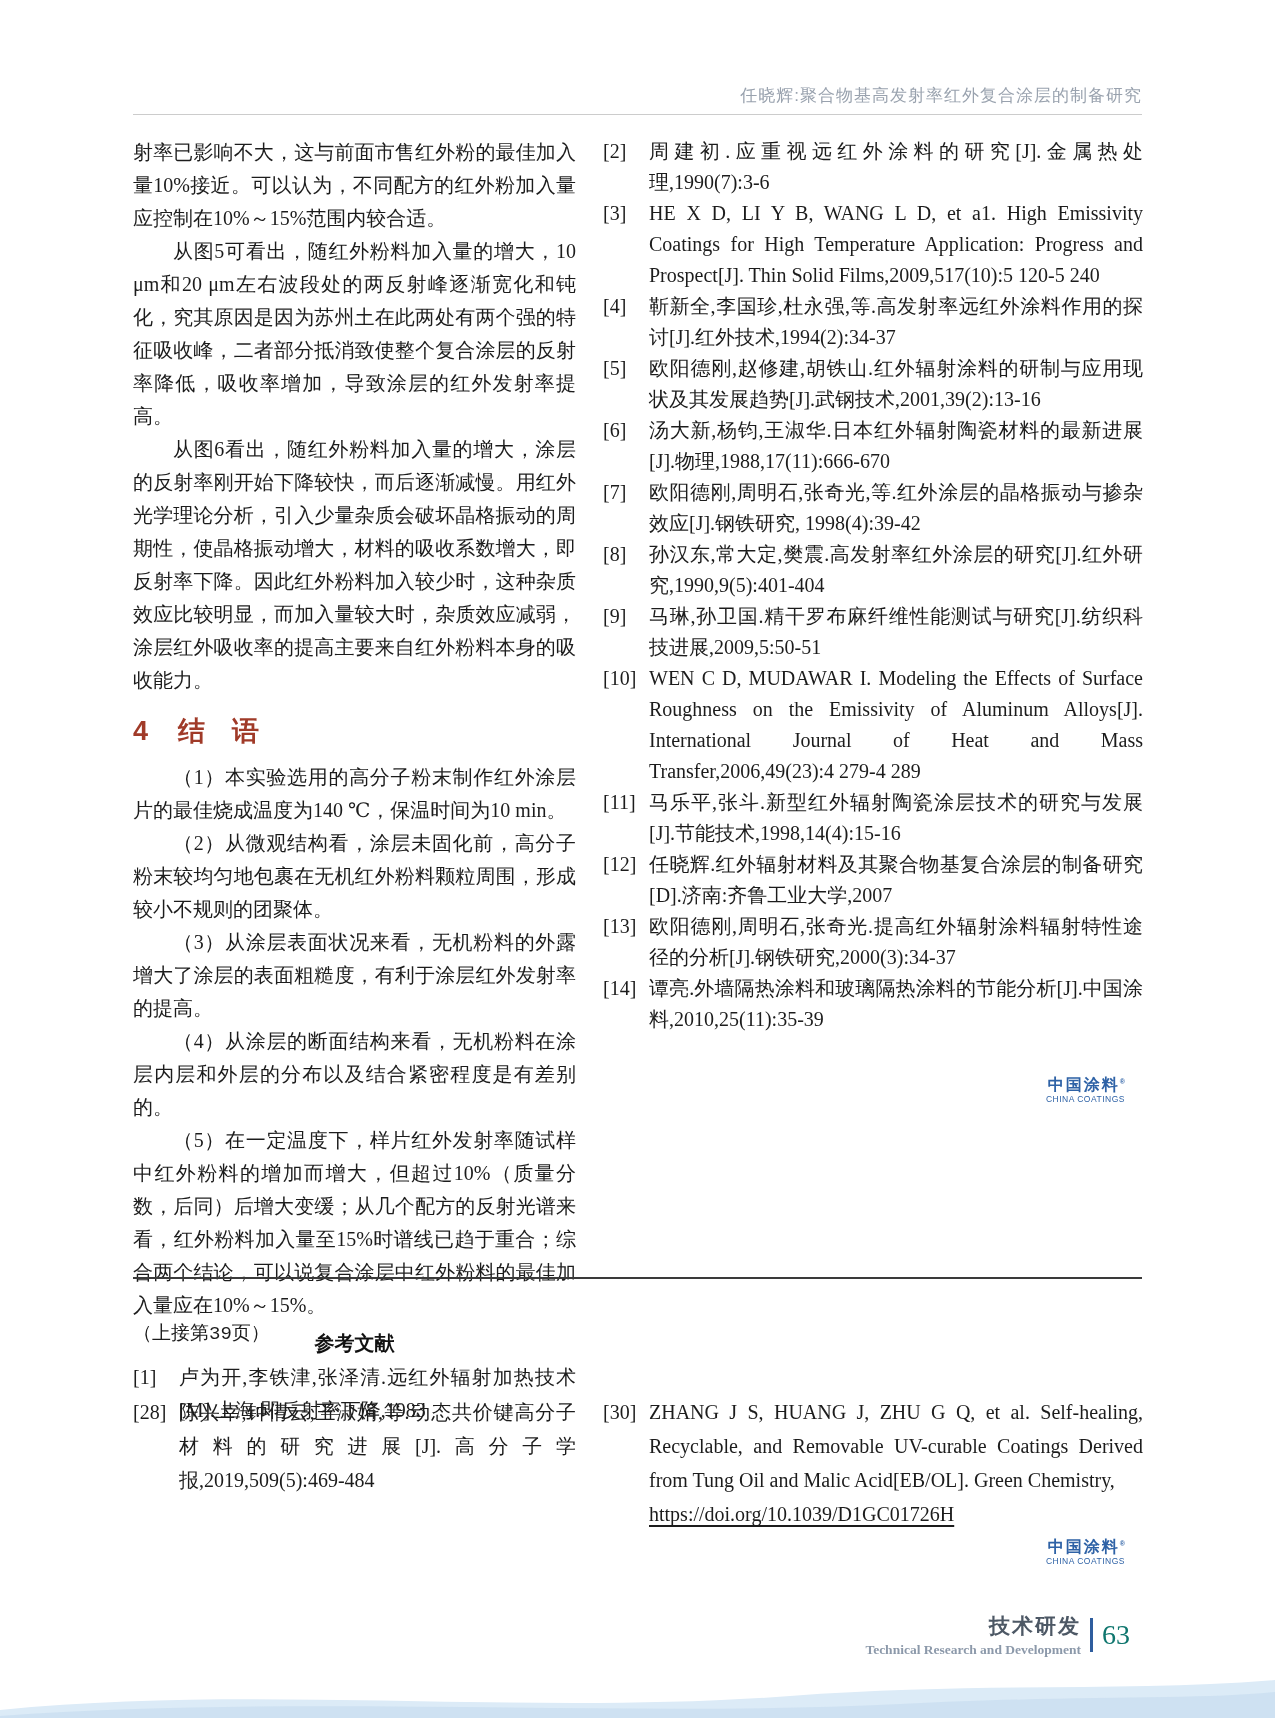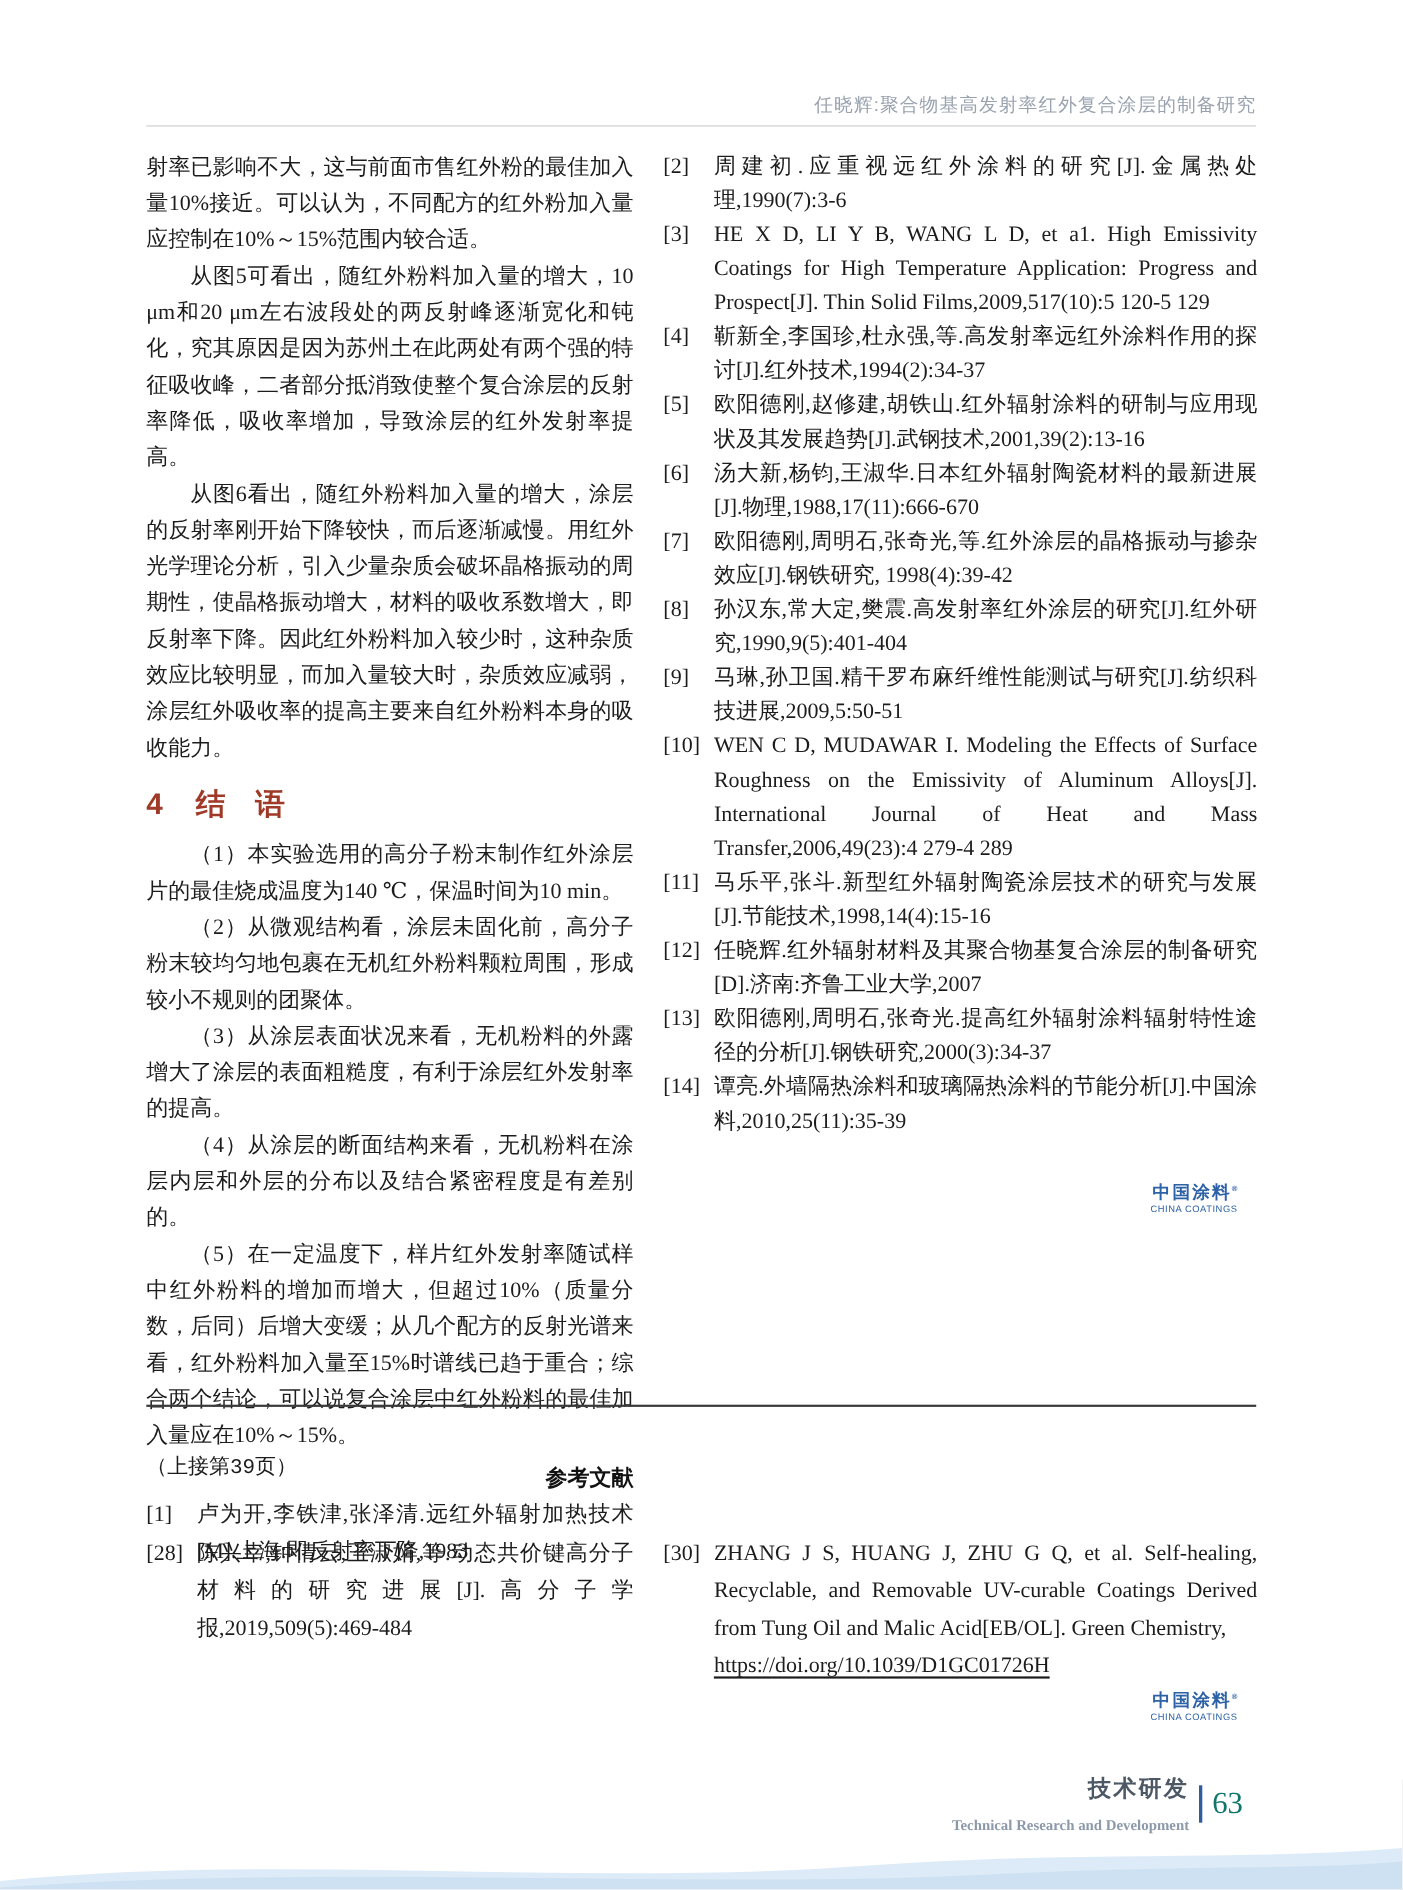--- a/index.html
+++ b/index.html
@@ -32,21 +32,21 @@
     font-size:20px;line-height:33px;text-align:justify;margin:0;
   }
   .para.indent{text-indent:2em;}
   .section-heading{
     display:flex;align-items:baseline;gap:30px;
     margin:16px 0 12px 0;
     color:#a03a28;font-weight:bold;font-size:27px;
     font-family:"Liberation Sans","DejaVu Sans",sans-serif;
   }
   .refs-heading{
-    text-align:right;font-weight:bold;font-size:20px;
+    text-align:center;font-weight:bold;font-size:20px;
     font-family:"Liberation Sans","DejaVu Sans",sans-serif;
     margin:8px 0 4px 0;color:#111;
   }
   .ref{display:flex;font-size:20px;line-height:31px;}
   .col-left .ref{line-height:33px;}
   .ref-num{flex:0 0 46px;}
   .ref-text{flex:1;text-align:justify;}
   
   .divider{
     position:absolute;top:1277px;left:133px;width:1009px;height:2px;background:#3a3a3a;
@@ -75,21 +75,21 @@
   .footer{
     position:absolute;top:1612px;right:145px;
     display:flex;align-items:center;
   }
   .footer-left{display:flex;flex-direction:column;align-items:flex-end;}
   .footer-cn{
     font-family:"Liberation Sans","DejaVu Sans",sans-serif;
     font-weight:bold;font-size:21px;color:#4d5865;letter-spacing:2px;
   }
   .footer-en{
-    font-size:13.5px;font-weight:bold;color:#8c99aa;margin-top:12px;
+    font-size:13.5px;font-weight:bold;color:#8c99aa;margin-top:2px;
     font-family:"Liberation Serif","DejaVu Serif",serif;
   }
   .footer-bar{width:3px;height:34px;background:#2f5d9e;margin:0 9px 0 9px;}
   .footer-num{
     font-size:28px;color:#0f766e;font-family:"Liberation Serif","DejaVu Serif",serif;
   }
   
   .wave{position:absolute;left:0;bottom:0;width:1275px;height:52px;}
 </style>
 </head>
@@ -126,21 +126,21 @@
       </div>
     </div>
 
     <div class="col-right">
       <div class="ref">
         <span class="ref-num">[2]</span>
         <span class="ref-text">周建初.应重视远红外涂料的研究[J].金属热处理,1990(7):3-6</span>
       </div>
       <div class="ref">
         <span class="ref-num">[3]</span>
-        <span class="ref-text">HE X D, LI Y B, WANG L D, et a1. High Emissivity Coatings for High Temperature Application: Progress and Prospect[J]. Thin Solid Films,2009,517(10):5 120-5 129</span>
+        <span class="ref-text">HE X D, LI Y B, WANG L D, et a1. High Emissivity Coatings for High Temperature Application: Progress and Prospect[J]. Thin Solid Films,2009,517(10):5 120-5 240</span>
       </div>
       <div class="ref">
         <span class="ref-num">[4]</span>
         <span class="ref-text">靳新全,李国珍,杜永强,等.高发射率远红外涂料作用的探讨[J].红外技术,1994(2):34-37</span>
       </div>
       <div class="ref">
         <span class="ref-num">[5]</span>
         <span class="ref-text">欧阳德刚,赵修建,胡铁山.红外辐射涂料的研制与应用现状及其发展趋势[J].武钢技术,2001,39(2):13-16</span>
       </div>
       <div class="ref">

